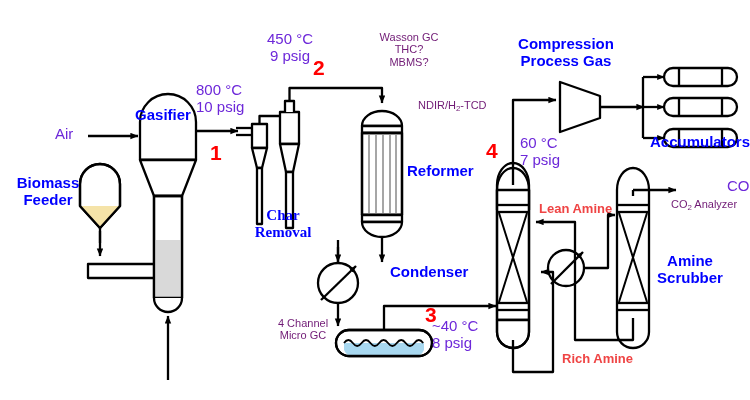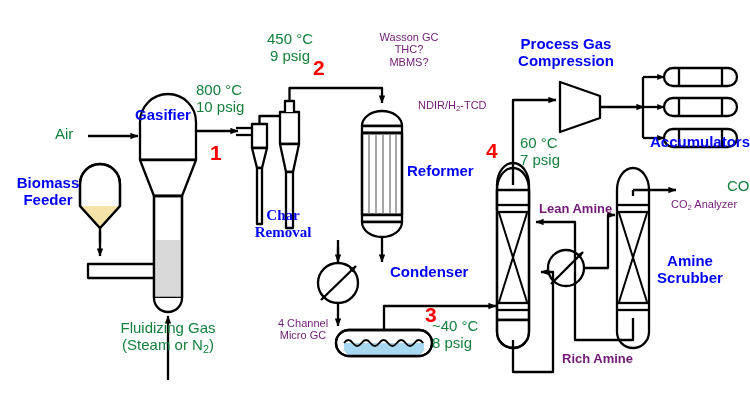--- a/index.html
+++ b/index.html
@@ -6,23 +6,23 @@
   #stage{
     position:relative;
     width:750px;height:400px;
     background:#ffffff;
     font-family:"Liberation Sans", sans-serif;
     overflow:hidden;
   }
   #pfd{position:absolute;left:0;top:0;width:750px;height:400px;}
   .lbl{position:absolute;white-space:nowrap;line-height:1.12;}
   .blue{color:#0000ff;font-size:15px;font-weight:bold;}
-  .black{color:#15803d;font-size:15px;}
+  .black{color:#6d28d9;font-size:15px;}
   .orange{color:#701a75;font-size:11px;}
-  .green{color:#701a75;font-size:13px;font-weight:bold;}
+  .green{color:#ef4444;font-size:13px;font-weight:bold;}
   .red{color:#ff0000;font-size:21px;font-weight:bold;}
   .ctr{text-align:center;transform:translateX(-50%);}
   sub{font-size:0.72em;vertical-align:-0.25em;}
 </style>
 </head>
 <body>
 
 <div id="stage">
 
   <svg id="pfd" viewBox="0 0 750 400">
@@ -209,37 +209,33 @@
   <div class="lbl blue ctr" style="left:283px;top:207px;font-family:Liberation Serif, serif;">
     <div>Char</div>
     <div>Removal</div>
   </div>
 
   <div class="lbl blue" style="left:407px;top:163px;">Reformer</div>
 
   <div class="lbl blue" style="left:371px;top:264px;margin-left:19px;">Condenser</div>
 
   <div class="lbl blue ctr" style="left:566px;top:36px;">
+    <div>Compression</div>
     <div>Process Gas</div>
-    <div>Compression</div>
   </div>
 
   <div class="lbl blue ctr" style="left:700px;top:134px;">Accumulators</div>
 
   <div class="lbl blue ctr" style="left:690px;top:253px;">
     <div>Amine</div>
     <div>Scrubber</div>
   </div>
 
   <div class="lbl black" style="left:55px;top:126px;">Air</div>
 
-  <div class="lbl black ctr" style="left:168px;top:320px;">
-    <div>Fluidizing Gas</div>
-    <div>(Steam or N<sub>2</sub>)</div>
-  </div>
 
   <div class="lbl black" style="left:196px;top:82px;">
     <div>800 °C</div>
     <div>10 psig</div>
   </div>
 
   <div class="lbl black ctr" style="left:290px;top:31px;">
     <div>450 °C</div>
     <div>9 psig</div>
   </div>

